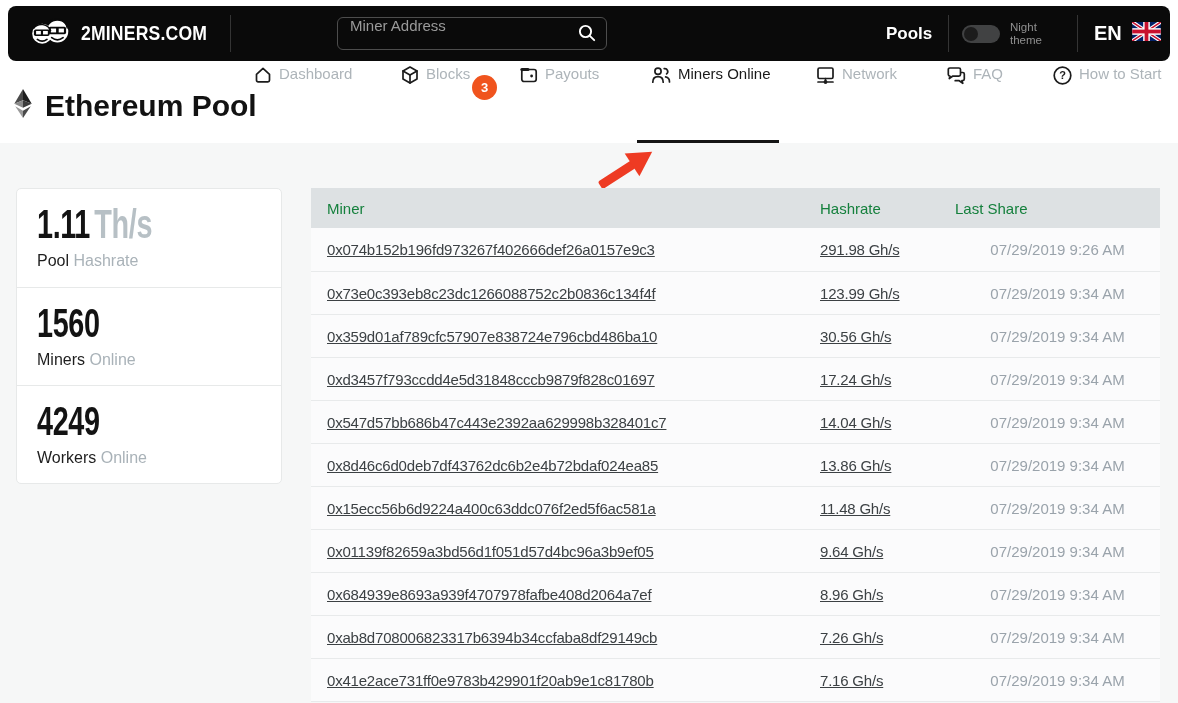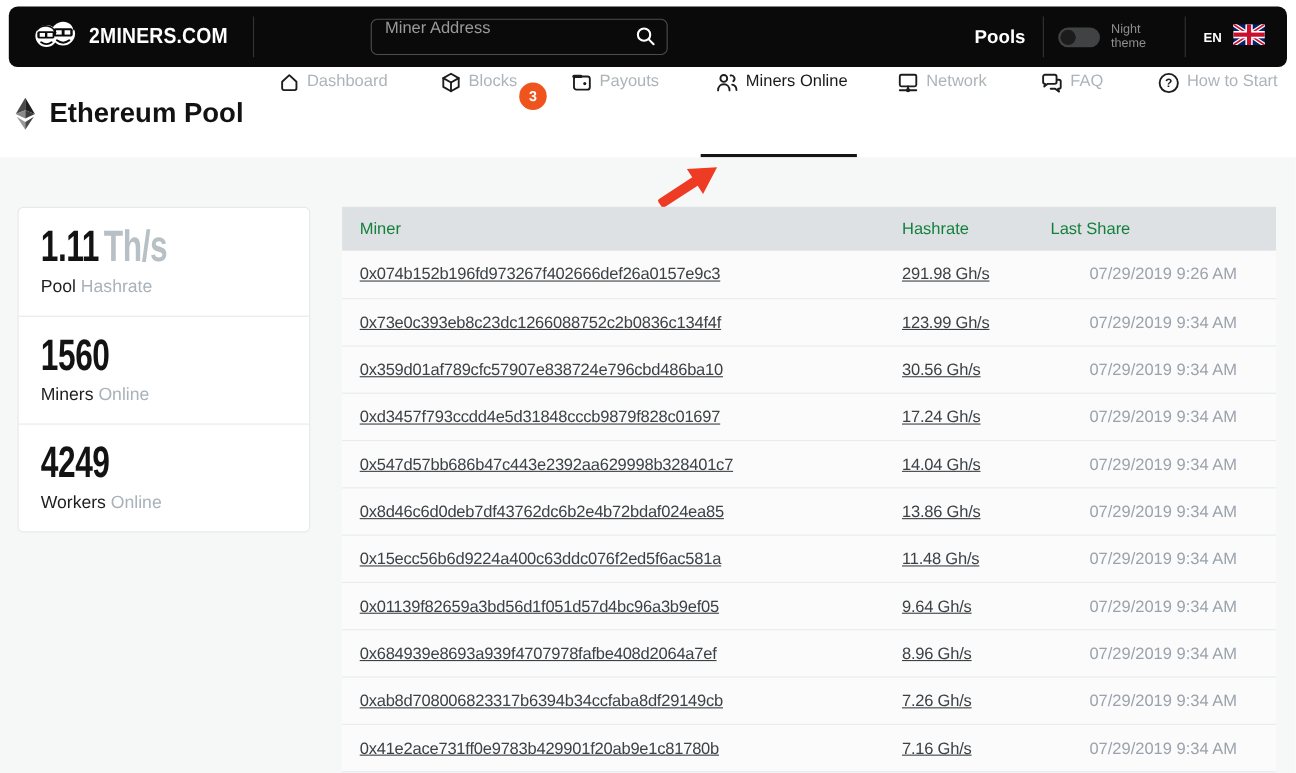--- a/index.html
+++ b/index.html
@@ -21,26 +21,26 @@
   .search-wrap input::placeholder { color:#9a9a9a; }
   .search-ic { position:absolute; right:10px; top:6px; }
   .pools { position:absolute; left:878px; top:0; height:55px; display:flex; align-items:center;
     color:#fff; font-size:17px; font-weight:bold; cursor:pointer; }
   .toggle { position:absolute; left:954px; top:19px; width:38px; height:18px; background:#414243;
     border-radius:9px; cursor:pointer; }
   .toggle .knob { position:absolute; left:2px; top:2px; width:14px; height:14px; border-radius:50%;
     background:#1c1c1c; }
   .night { position:absolute; left:1002px; top:15px; color:#8f8f8f; font-size:11.5px; line-height:13px; }
   .lang { position:absolute; left:1086px; top:0; height:55px; display:flex; align-items:center; gap:10px; cursor:pointer; }
-  .lang .code { color:#fff; font-weight:bold; font-size:12px; }
+  .lang .code { color:#fff; font-weight:bold; font-size:20px; }
 
   
   .navbar { position:absolute; left:0; top:65px; width:1178px; height:78px; background:#fff; }
   .eth-ic { position:absolute; left:13px; top:23px; }
-  .pool-title { position:absolute; left:45px; top:24px; font-size:25px; font-weight:bold; color:#121212; }
+  .pool-title { position:absolute; left:45px; top:24px; font-size:30px; font-weight:bold; color:#121212; }
   .nav-item { position:absolute; top:0; height:78px; display:flex; align-items:flex-start; gap:6px; cursor:pointer; }
   .nav-item .lbl { font-size:15px; color:#adb4b9; }
   .nav-item.active .lbl { color:#191919; }
   .badge { position:absolute; left:472px; top:10px; width:25px; height:25px; border-radius:50%;
     background:var(--badge,#f0541e); color:#fff; font-size:13px; font-weight:bold;
     display:flex; align-items:center; justify-content:center; }
   .underline { position:absolute; left:637px; top:75px; width:142px; height:3px; background:#151515; }
 
   
   .content { position:absolute; left:0; top:143px; width:1178px; height:560px; background:#f6f7f7; }

